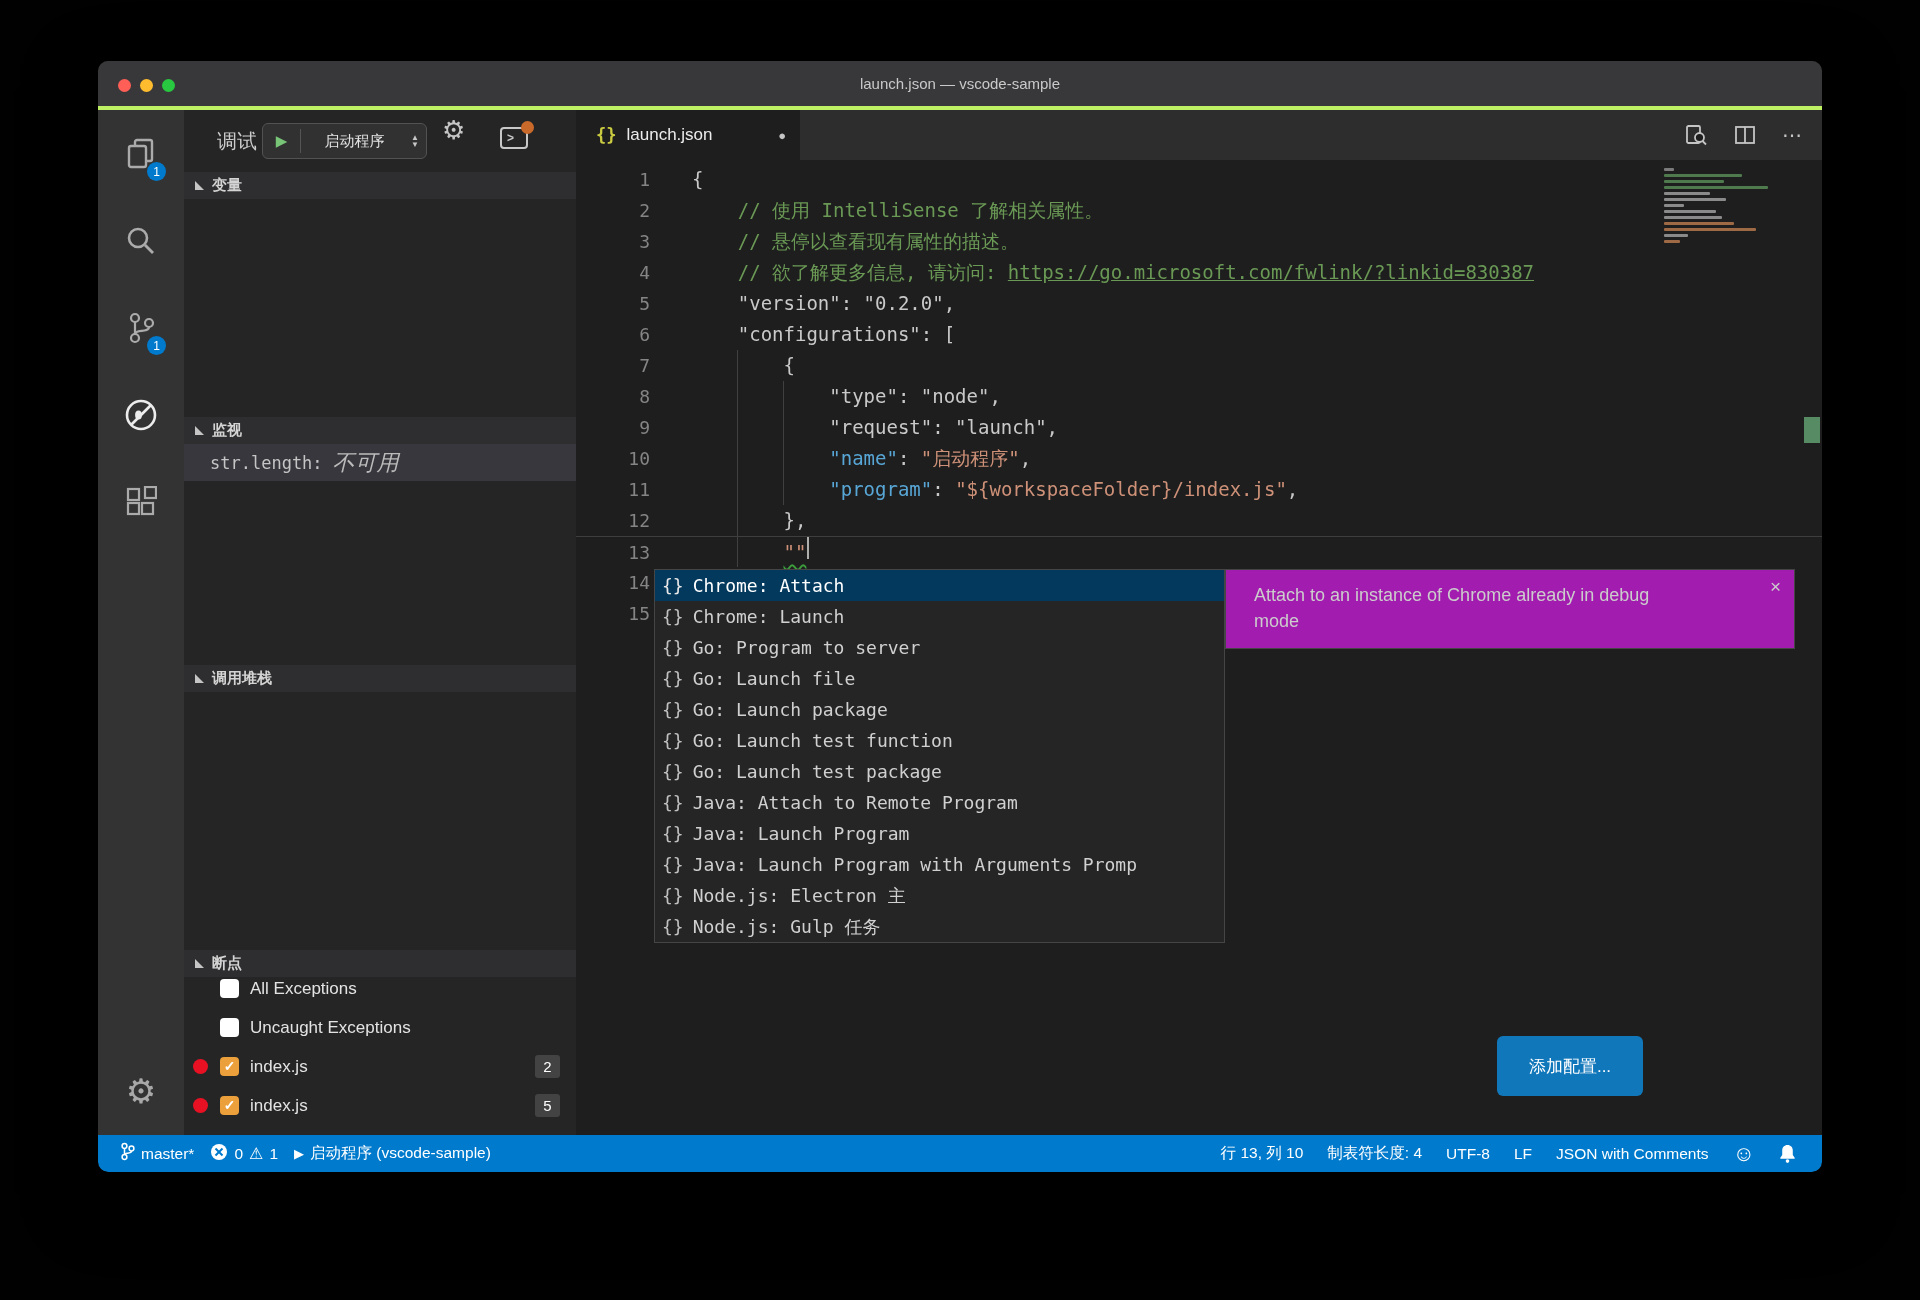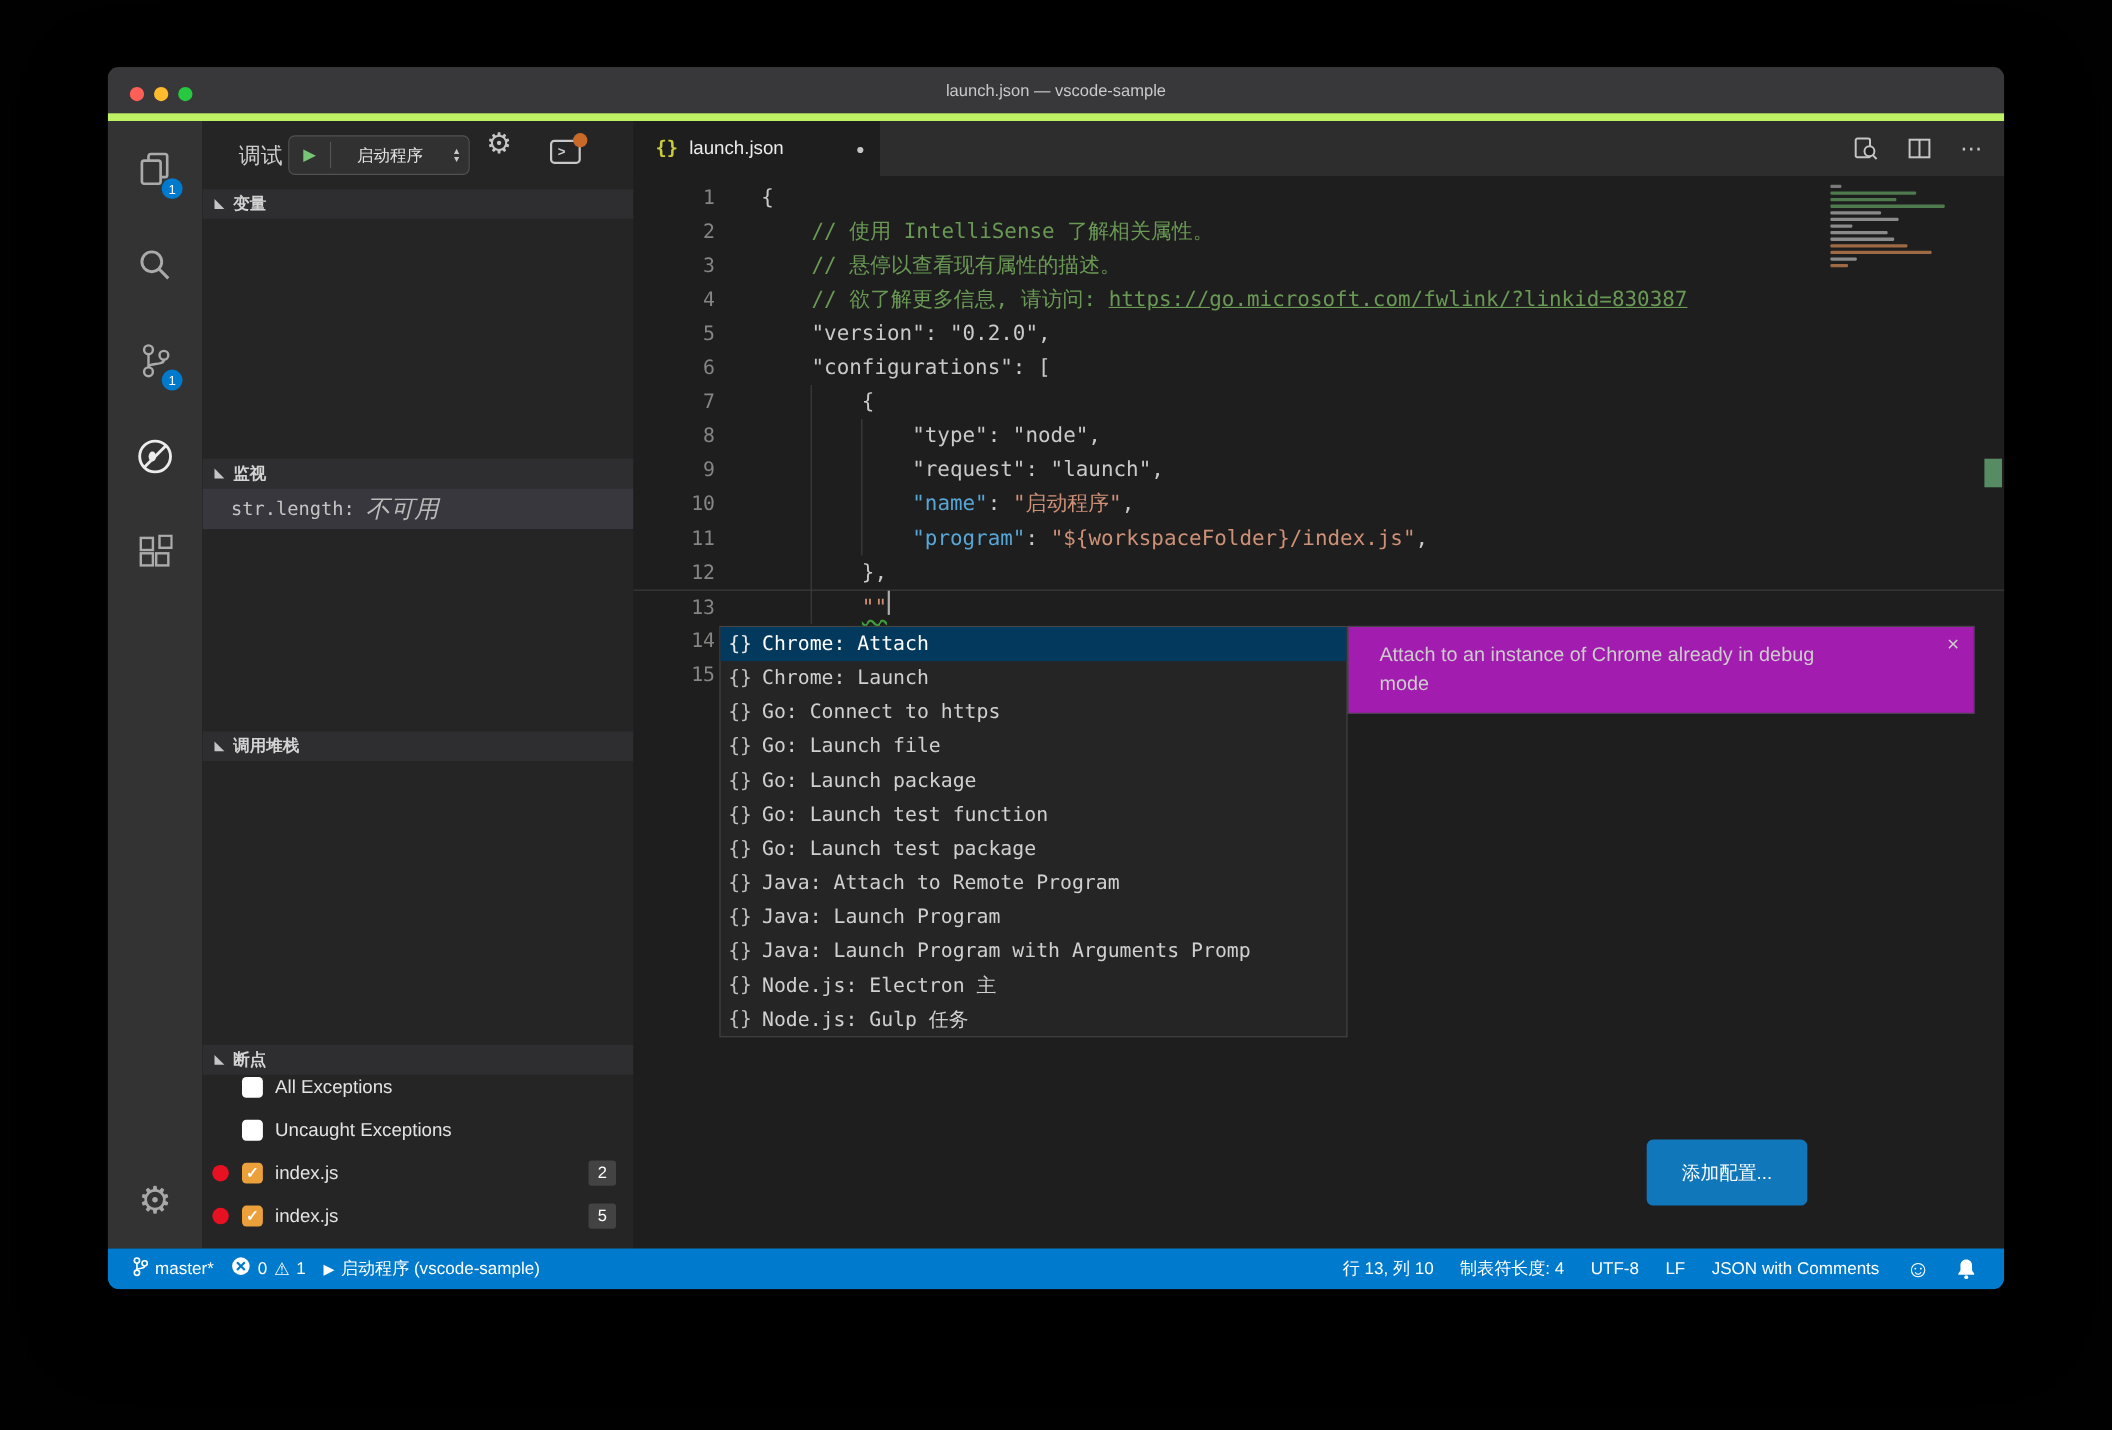--- a/index.html
+++ b/index.html
@@ -4,21 +4,21 @@
 <style>
   * { margin:0; padding:0; box-sizing:border-box; }
   html,body { width:1920px; height:1300px; background:#010101; overflow:hidden;
               font-family:"Liberation Sans", sans-serif; }
   .window { position:absolute; left:98px; top:61px; width:1724px; height:1111px;
             background:#1e1e1e; border-radius:10px; overflow:hidden;
             box-shadow:0 24px 70px rgba(0,0,0,.75); }
 
   
   .titlebar { position:absolute; left:0; top:0; right:0; height:49px; background:#38383a;
-              border-bottom:7px solid #bef264; display:flex; align-items:center; justify-content:center; }
+              border-bottom:4px solid #bef264; display:flex; align-items:center; justify-content:center; }
   .traffic { position:absolute; left:20px; top:0; height:49px; display:flex; align-items:center; gap:9px; }
   .light { width:13px; height:13px; border-radius:50%; }
   .light.red{ background:#ff5f57; } .light.yellow{ background:#febc2e; } .light.green{ background:#28c840; }
   .title-text { color:#c9c9c9; font-size:15px; }
 
   
   .activitybar { position:absolute; left:0; top:49px; width:86px; bottom:37px; background:#333333;
                  display:flex; flex-direction:column; align-items:center; }
   .act-item { width:86px; height:87px; display:flex; align-items:center; justify-content:center; position:relative; }
   .act-item svg { display:block; }
@@ -320,21 +320,21 @@
       <div class="mm-bar" style="width:70px; background:#9e6a45;"></div>
       <div class="mm-bar" style="width:92px; background:#9e6a45;"></div>
       <div class="mm-bar" style="width:24px; background:#8a8a8a;"></div>
       <div class="mm-bar" style="width:16px; background:#9e6a45;"></div>
     </div>
     <div class="ruler-marker"></div>
 
     <div class="suggest" id="suggest-list">
         <div class="sg-row selected"><span class="sg-icon">{}</span><span>Chrome: Attach</span></div>
         <div class="sg-row"><span class="sg-icon">{}</span><span>Chrome: Launch</span></div>
-        <div class="sg-row"><span class="sg-icon">{}</span><span>Go: Connect to https</span></div>
+        <div class="sg-row"><span class="sg-icon">{}</span><span>Go: Program to server</span></div>
         <div class="sg-row"><span class="sg-icon">{}</span><span>Go: Launch file</span></div>
         <div class="sg-row"><span class="sg-icon">{}</span><span>Go: Launch package</span></div>
         <div class="sg-row"><span class="sg-icon">{}</span><span>Go: Launch test function</span></div>
         <div class="sg-row"><span class="sg-icon">{}</span><span>Go: Launch test package</span></div>
         <div class="sg-row"><span class="sg-icon">{}</span><span>Java: Attach to Remote Program</span></div>
         <div class="sg-row"><span class="sg-icon">{}</span><span>Java: Launch Program</span></div>
         <div class="sg-row"><span class="sg-icon">{}</span><span>Java: Launch Program with Arguments Promp</span></div>
         <div class="sg-row"><span class="sg-icon">{}</span><span>Node.js: Electron 主</span></div>
         <div class="sg-row"><span class="sg-icon">{}</span><span>Node.js: Gulp 任务</span></div>
       </div>

